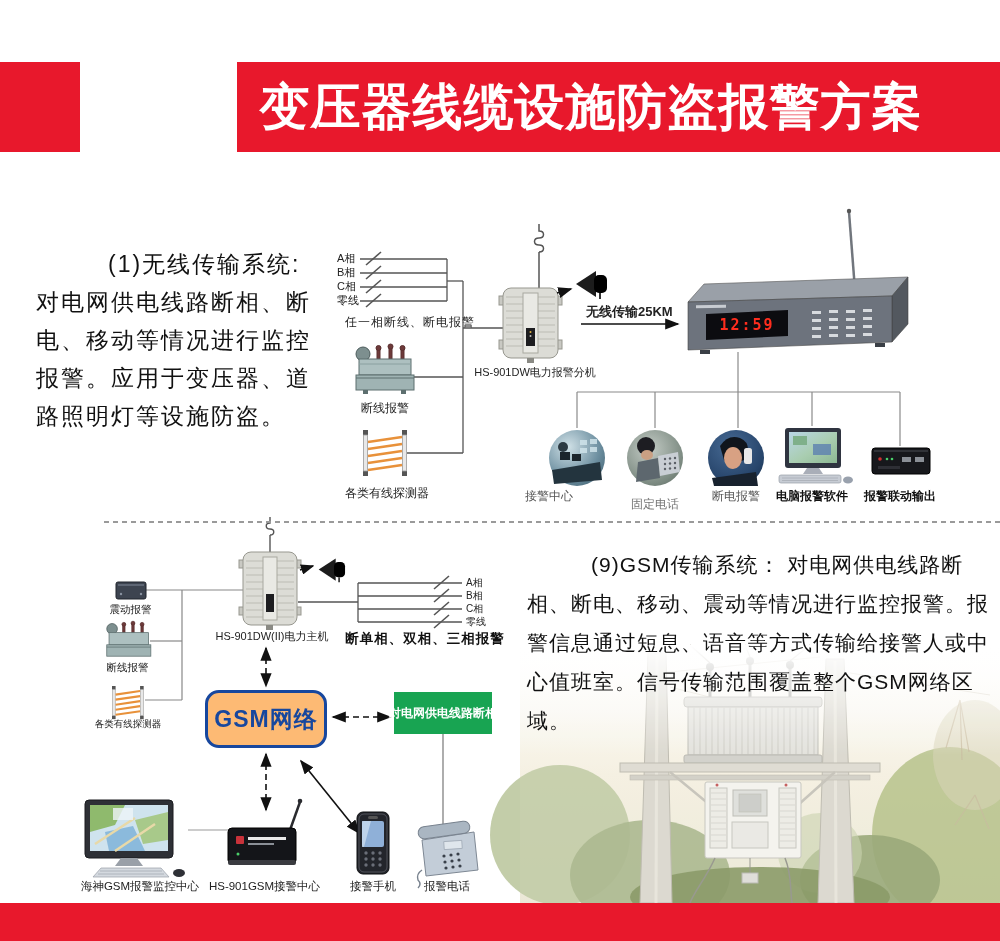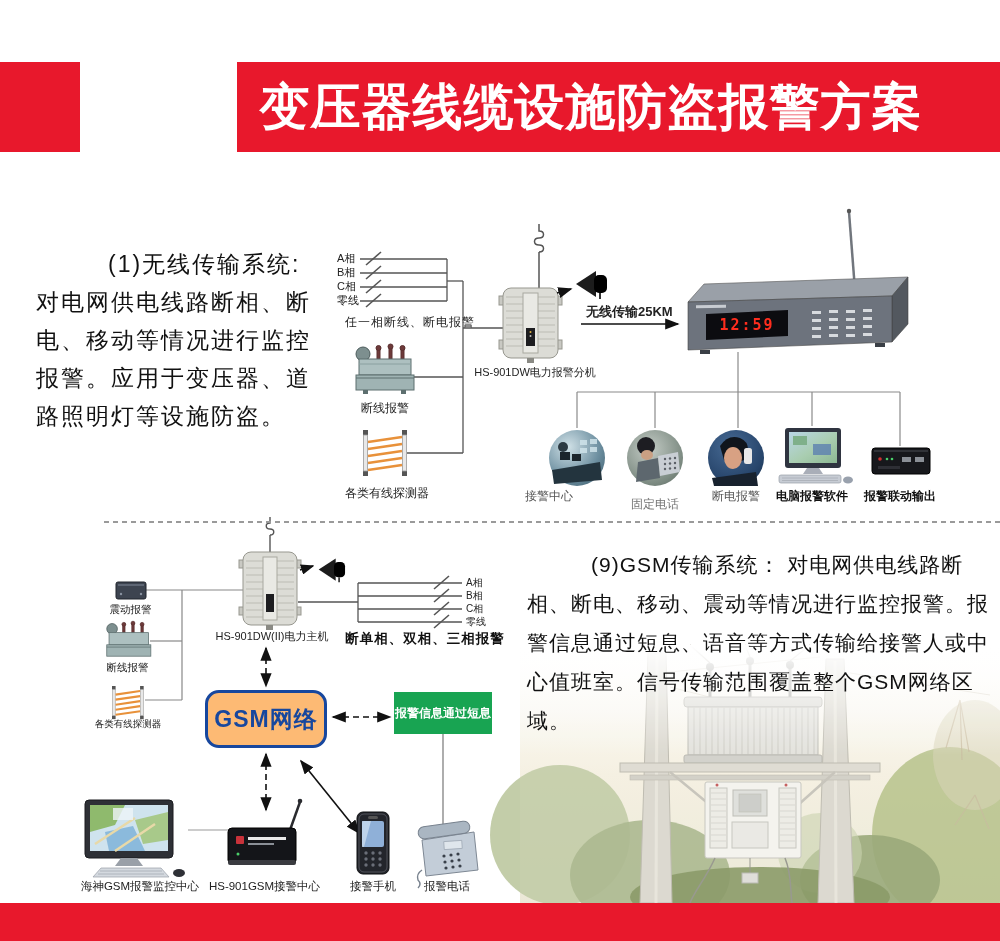--- a/index.html
+++ b/index.html
@@ -492,21 +492,21 @@
   <div class="lbl left overlay abs" style="left:466px;top:577px;width:26px;font-size:10px;">A相</div>
   <div class="lbl left overlay abs" style="left:466px;top:590px;width:26px;font-size:10px;">B相</div>
   <div class="lbl left overlay abs" style="left:466px;top:603px;width:26px;font-size:10px;">C相</div>
   <div class="lbl left overlay abs" style="left:466px;top:616px;width:26px;font-size:10px;">零线</div>
   <div class="lbl bold overlay abs" style="left:345px;top:631px;width:160px;font-size:13.5px;letter-spacing:1px;">断单相、双相、三相报警</div>
 
   <div class="abs gsmbox">
     <span>GSM网络</span>
   </div>
   <div class="abs mscbox">
-    <span>报警信息通过短息</span>
+    <span>对电网供电线路断相</span>
   </div>
 
   <div class="lbl overlay abs" style="left:65px;top:880px;width:150px;font-size:11.5px;">海神GSM报警监控中心</div>
   <div class="lbl overlay abs" style="left:192px;top:880px;width:145px;font-size:11.5px;">HS-901GSM接警中心</div>
   <div class="lbl overlay abs" style="left:333px;top:880px;width:80px;font-size:11.5px;">接警手机</div>
   <div class="lbl overlay abs" style="left:407px;top:880px;width:80px;font-size:11.5px;">报警电话</div>
 
 </div>
 
 </body></html>

